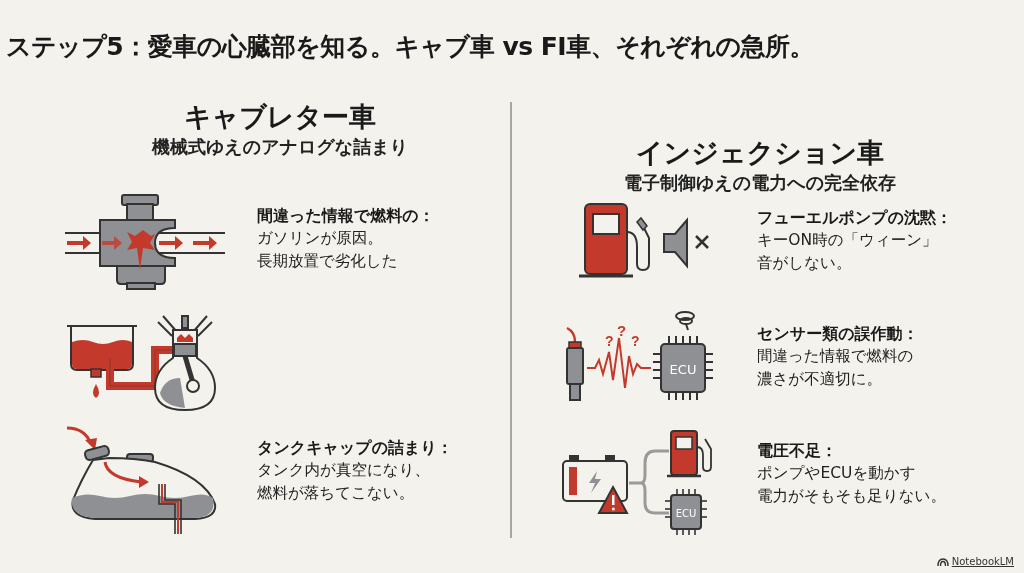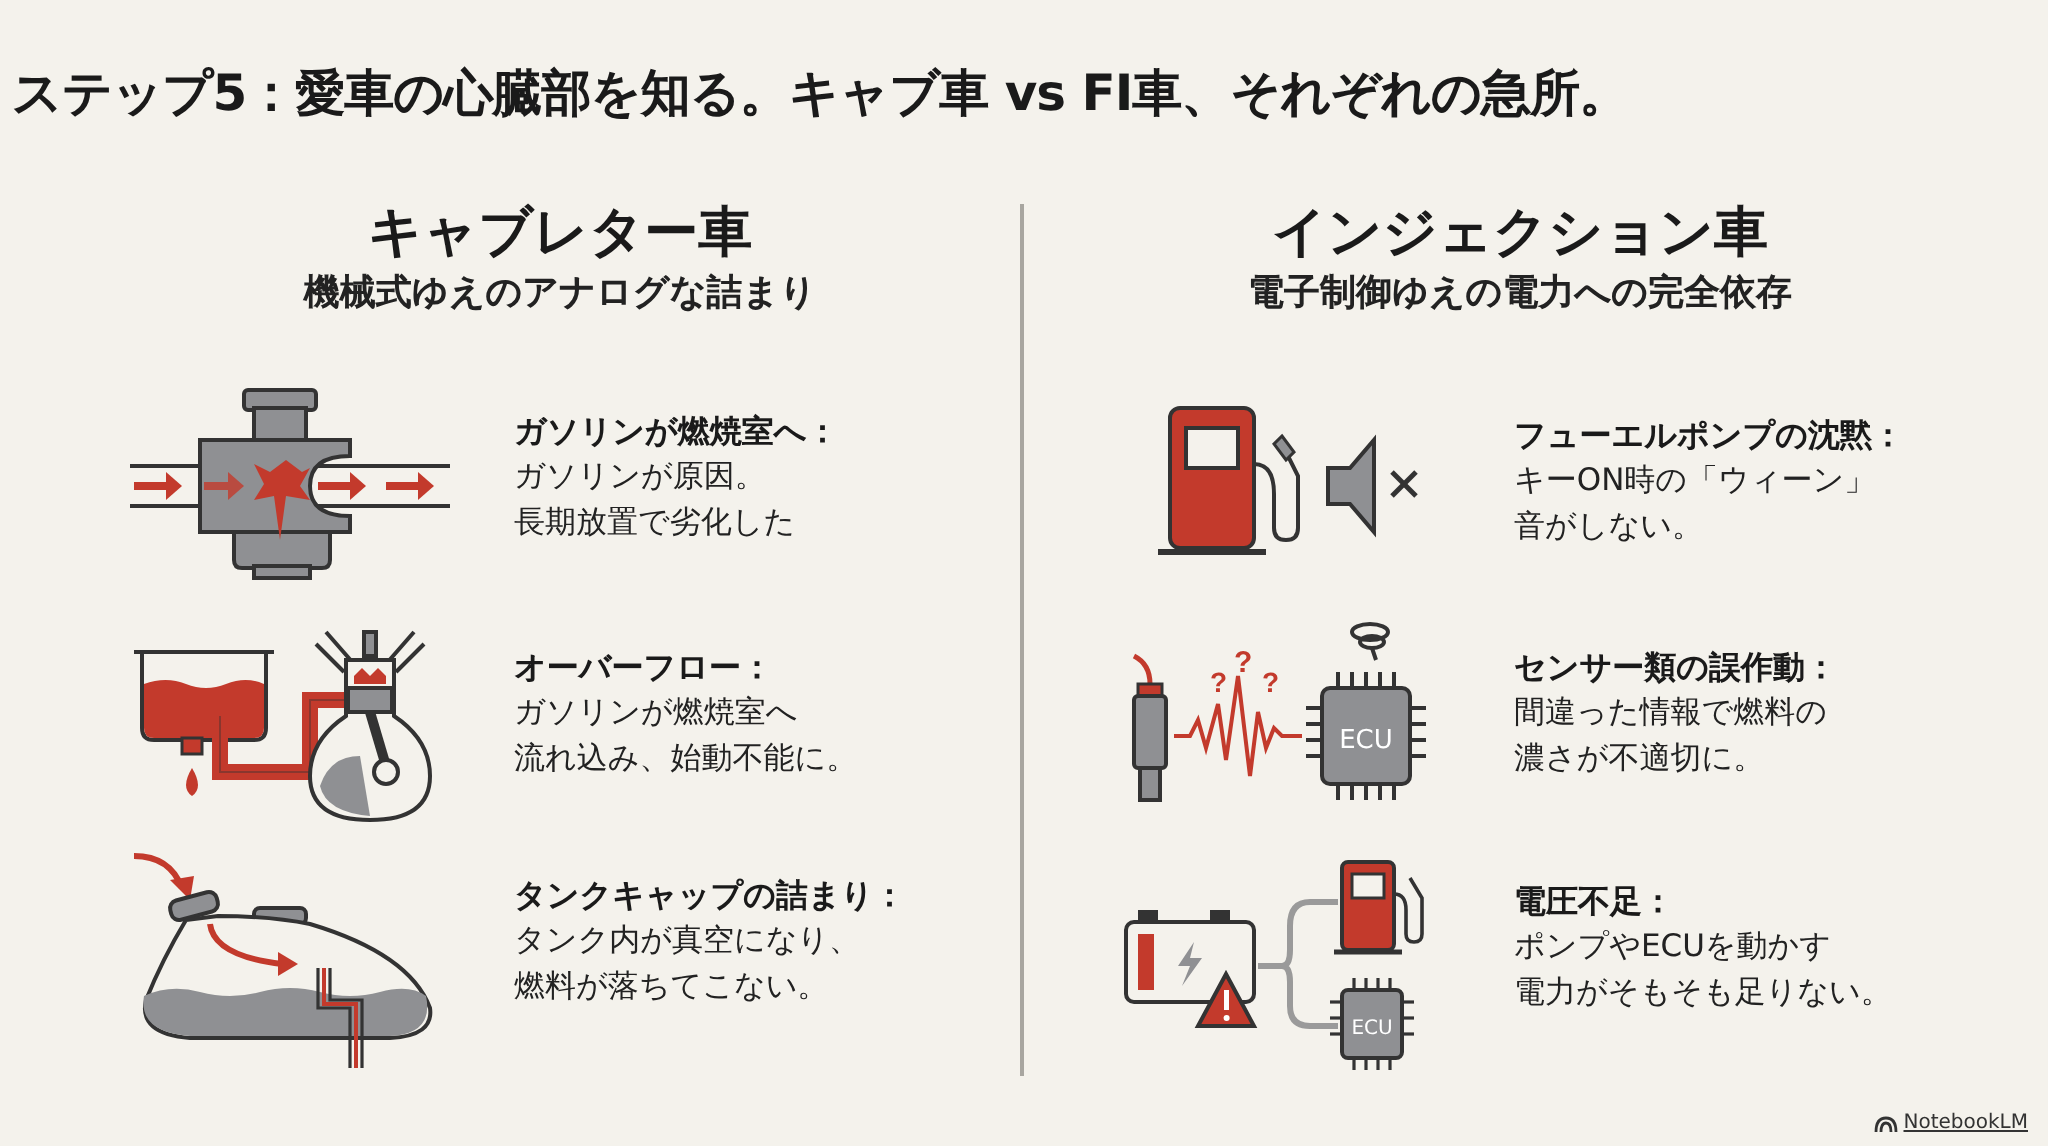--- a/index.html
+++ b/index.html
@@ -11,21 +11,21 @@
       position: relative;
     }
     .page-title {
       position: absolute; left: 0; top: 30px; width: 820px;
       text-align: center; font-size: 25px; font-weight: bold; letter-spacing: -0.5px;
     }
     .col-header { position: absolute; top: 100px; width: 440px; text-align: center; }
     .col-header .h1 { font-size: 27px; font-weight: bold; line-height: 34px; }
     .col-header .h2 { font-size: 18px; font-weight: bold; line-height: 28px; color: #222; font-family: Liberation Mono, monospace; }
     #left-header { left: 60px; }
-    #right-header { left: 540px; }
+    #right-header { left: 540px; margin-top: 36px; }
     .divider { position: absolute; left: 510px; top: 102px; width: 2px; height: 436px; background: #a8a6a0; }
     .item { position: absolute; width: 460px; height: 110px; }
     .item .icon { position: absolute; left: 0; top: 0; width: 190px; height: 110px; }
     .item .text { position: absolute; left: 202px; top: 14px; width: 260px; }
     .item .t { font-size: 16px; font-weight: bold; line-height: 23px; }
     .item .d { font-size: 15.5px; line-height: 23px; color: #222; }
     .watermark {
       position: absolute; right: 10px; bottom: 6px; font-size: 10px; color: #333;
       display: flex; align-items: flex-end; gap: 3px; text-decoration: underline;
     }
@@ -63,21 +63,21 @@
         <rect x="47" y="51" width="12" height="4" opacity="0.8"></rect>
           <polygon points="59,46 67,53 59,60" opacity="0.8"></polygon>
         <rect x="104" y="51" width="16" height="4"></rect>
           <polygon points="120,46 128,53 120,60"></polygon>
         <rect x="138" y="51" width="16" height="4"></rect>
           <polygon points="154,46 162,53 154,60"></polygon>
       </g>
     </svg>
   </div>
   <div class="text">
-    <div class="t">ガソリンが燃焼室へ：</div>
+    <div class="t">間違った情報で燃料の：</div>
     <div class="d">ガソリンが原因。</div>
     <div class="d">長期放置で劣化した</div>
   </div>
 </div>
 
 <div class="item" style="left:55px; top:308px;">
   <div class="icon">
     <svg width="180" height="110" viewBox="0 0 180 110">
       <path d="M12 18 H82 M16 18 V56 Q16 62 22 62 H72 Q78 62 78 56 V18" fill="none" stroke="#333" stroke-width="2"></path>
       <path d="M17 34 Q28 30 38 34 Q48 38 58 34 Q68 30 77 34 V56 Q77 61 72 61 H22 Q17 61 17 56 Z" fill="#c33a2c"></path>
@@ -92,25 +92,20 @@
           <line x1="157" y1="14" x2="143" y2="28"></line>
         <rect x="127" y="8" width="6" height="12" fill="#8f9093"></rect>
       </g>
       <path d="M118 22 H142 V50 Q160 62 160 80 Q160 102 130 102 Q100 102 100 80 Q100 62 118 50 Z" fill="#f4f2ec" stroke="#333" stroke-width="2"></path>
       <path d="M122 30 L126 26 L130 30 L134 26 L138 30 V34 H122 Z" fill="#c33a2c"></path>
       <rect x="119" y="36" width="22" height="12" fill="#8f9093" stroke="#333" stroke-width="2"></rect>
       <path d="M105 85 Q110 70 125 70 L130 100 Q108 98 105 85 Z" fill="#8f9093"></path>
       <line x1="130" y1="48" x2="138" y2="75" stroke="#333" stroke-width="5"></line>
       <circle cx="138" cy="78" r="6" fill="#f4f2ec" stroke="#333" stroke-width="2"></circle>
     </svg>
-  </div>
-  <div class="text">
-    <div class="t">オーバーフロー：</div>
-    <div class="d">ガソリンが燃焼室へ</div>
-    <div class="d">流れ込み、始動不能に。</div>
   </div>
 </div>
 
 <div class="item" style="left:55px; top:422px;">
   <div class="icon">
     <svg width="180" height="115" viewBox="0 0 180 115">
       <path d="M12 6 Q30 6 36 22" fill="none" stroke="#c33a2c" stroke-width="3"></path>
       <polygon points="30,18 40,28 42,16" fill="#c33a2c"></polygon>
       <rect x="30" y="26" width="24" height="10" rx="4" transform="rotate(-15 42 31)" fill="#8f9093" stroke="#333" stroke-width="2"></rect>
       <rect x="72" y="32" width="26" height="8" rx="3" fill="#8f9093" stroke="#333" stroke-width="2"></rect>

